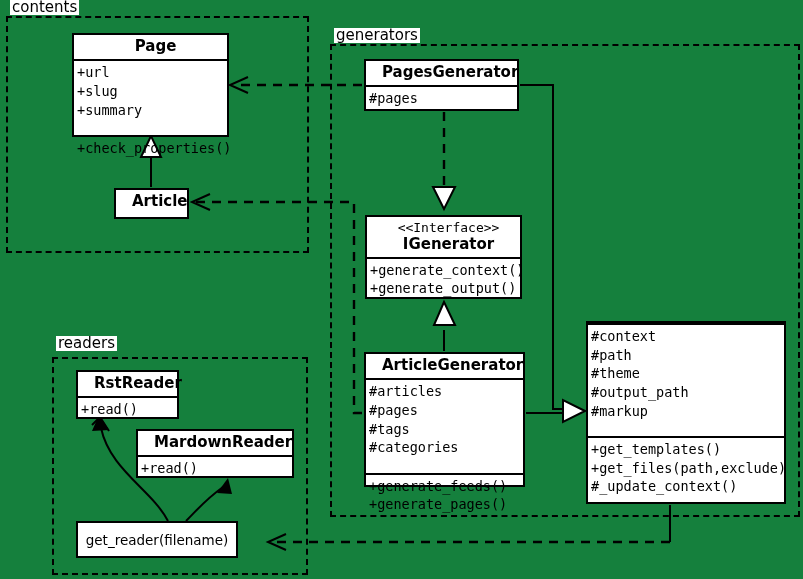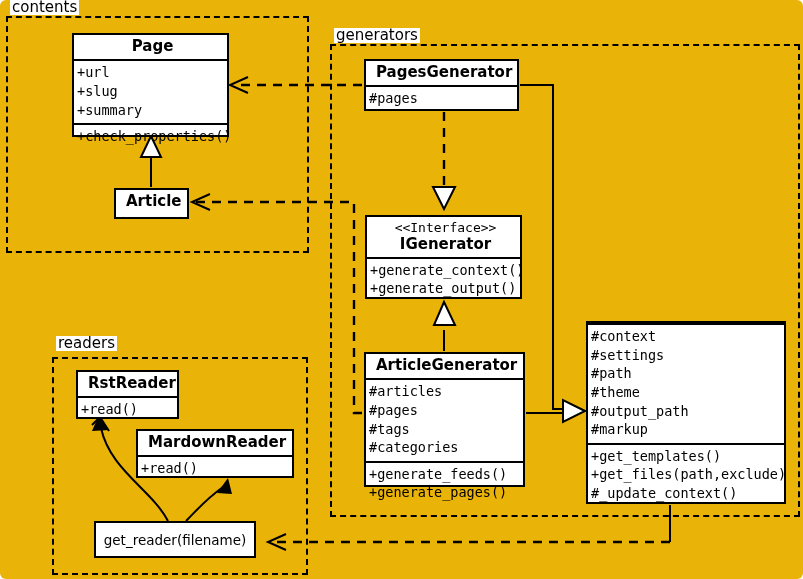--- a/index.html
+++ b/index.html
@@ -8,23 +8,22 @@
     padding: 0;
     background: #ffffff;
   }
   body {
     font-family: "DejaVu Sans", sans-serif;
   }
   #canvas {
     position: relative;
     width: 803px;
     height: 579px;
-    background: #eab308;
+    background: #15803d;
     overflow: hidden;
-    border-radius: 6px;
   }
   
   .package {
     position: absolute;
     box-sizing: border-box;
     border: 2px dashed #000;
     background: transparent;
   }
   .pkg-label {
     position: absolute;
@@ -44,36 +43,36 @@
     background: #ffffff;
     z-index: 6;
   }
   .cls-name {
     box-sizing: border-box;
     text-align: center;
     font-family: "DejaVu Sans", sans-serif;
     font-weight: bold;
     font-size: 15px;
     color: #000;
-    padding: 3px 6px 4px 10px;
+    padding: 3px 6px 4px 16px;
     line-height: 1.15;
   }
   .cls-stereotype {
     display: block;
     font-weight: normal;
     font-family: "DejaVu Sans Mono", monospace;
     font-size: 13px;
     line-height: 1.2;
   }
   .cls-sep {
     border-top: 2px solid #000;
   }
   .cls-comp {
     box-sizing: border-box;
-    padding: 2px 3px 4px 3px;
+    padding: 2px 3px 16px 3px;
     font-family: "DejaVu Sans Mono", monospace;
     font-size: 13.5px;
     color: #000;
     line-height: 1.38;
     text-align: left;
     white-space: nowrap;
   }
   .plainbox {
     position: absolute;
     box-sizing: border-box;
@@ -226,21 +225,20 @@
       </div>
     <div class="cls-comp cls-sep" id="artgen-ops">
         <div>+generate_feeds()</div>
         <div>+generate_pages()</div>
       </div>
   </div>
 
   <div class="cls" id="cls-generator" style="left: 586px; top: 321px; width: 200px; height: 183px;">
     <div class="cls-comp cls-sep" id="gen-attrs">
         <div>#context</div>
-        <div>#settings</div>
         <div>#path</div>
         <div>#theme</div>
         <div>#output_path</div>
         <div>#markup</div>
       </div>
     <div class="cls-comp cls-sep" id="gen-ops">
         <div>+get_templates()</div>
         <div>+get_files(path,exclude)</div>
         <div>#_update_context()</div>
       </div>
@@ -253,17 +251,17 @@
       </div>
   </div>
 
   <div class="cls" id="cls-mardownreader" style="left: 136px; top: 429px; width: 158px; height: 49px;">
     <div class="cls-name">MardownReader</div>
     <div class="cls-comp cls-sep" id="md-ops">
         <div>+read()</div>
       </div>
   </div>
 
-  <div class="plainbox" id="box-getreader" style="left: 94px; top: 521px; width: 162px; height: 37px;">
+  <div class="plainbox" id="box-getreader" style="left: 76px; top: 521px; width: 162px; height: 37px;">
     <span>get_reader(filename)</span>
   </div>
 
 </div>
 
 </body></html>

